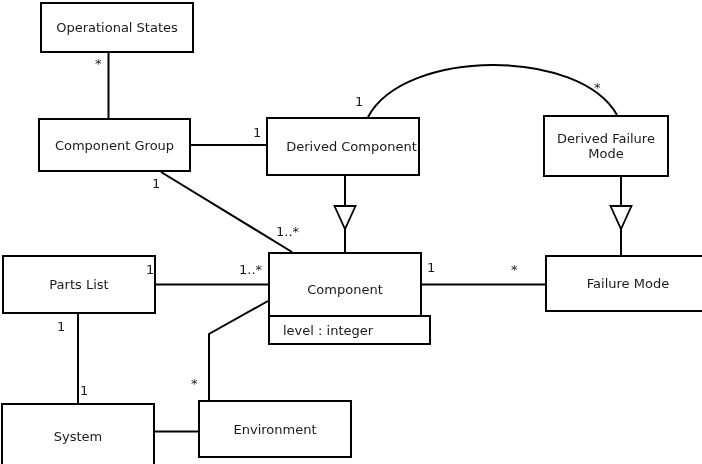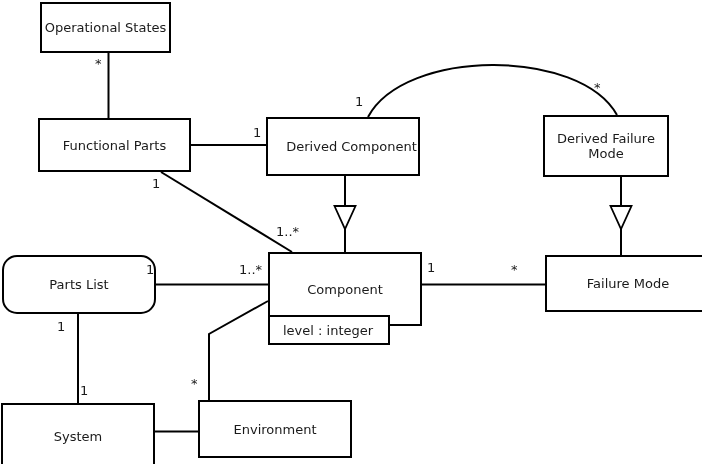--- a/index.html
+++ b/index.html
@@ -74,44 +74,44 @@
 
     <line x1="422" y1="284.5" x2="545" y2="284.5"></line>
 
     <line x1="78" y1="314" x2="78" y2="403"></line>
 
     <line x1="155" y1="431.5" x2="198" y2="431.5"></line>
 
     <polyline points="268,301 209,334 209,400"></polyline>
   </svg>
 
-  <div class="cls" style="left:40px; top:2px; width:131px; height:51px;align-items:center;">
+  <div class="cls" style="left:40px; top:2px; width:154px; height:51px;align-items:center;">
     <span>Operational States</span>
   </div>
 
   <div class="cls" style="left:38px; top:118px; width:153px; height:54px;">
-    <span>Functional Parts</span>
+    <span>Component Group</span>
   </div>
 
   <div class="cls" style="left:266px; top:117px; width:154px; height:59px;padding-left:17px;">
     <span>Derived Component</span>
   </div>
 
   <div class="cls" style="left:543px; top:115px; width:126px; height:62px;">
     <span>Derived Failure Mode</span>
   </div>
 
-  <div class="cls" style="left:2px; top:255px; width:154px; height:59px;border-radius:15px;">
+  <div class="cls" style="left:2px; top:255px; width:154px; height:59px;">
     <span>Parts List</span>
   </div>
 
   <div class="cls" style="left:268px; top:252px; width:154px; height:74px;">
     <span>Component</span>
   </div>
-  <div class="cls attr" style="left:268px; top:315px; width:122px; height:30px;">
+  <div class="cls attr" style="left:268px; top:315px; width:163px; height:30px;">
     <span>level : integer</span>
   </div>
 
   <div class="cls" style="left:545px; top:255px; width:166px; height:57px;">
     <span>Failure Mode</span>
   </div>
 
   <div class="cls" style="left:1px; top:403px; width:154px; height:66px;">
     <span>System</span>
   </div>

